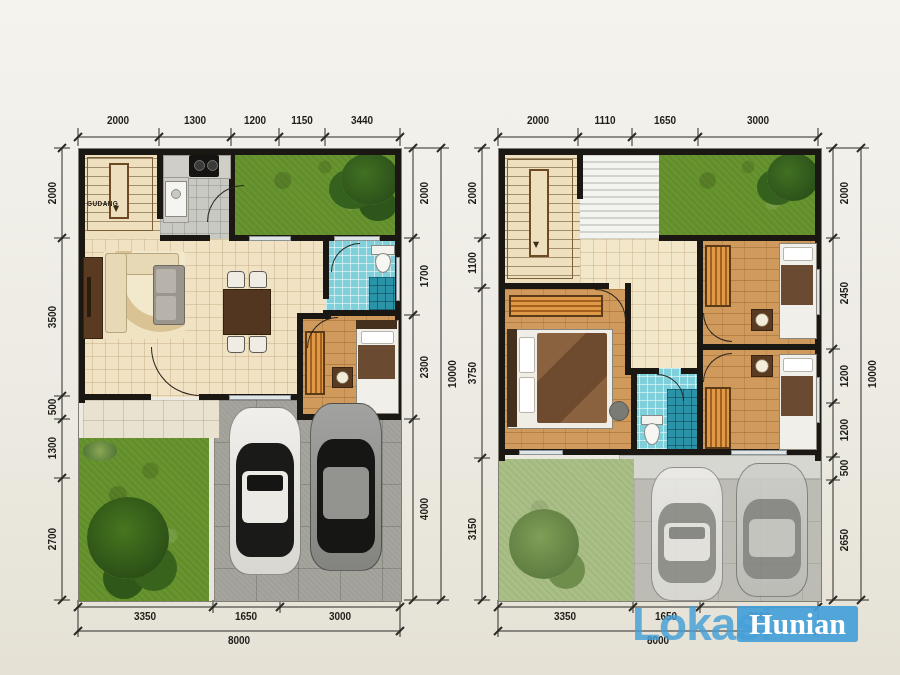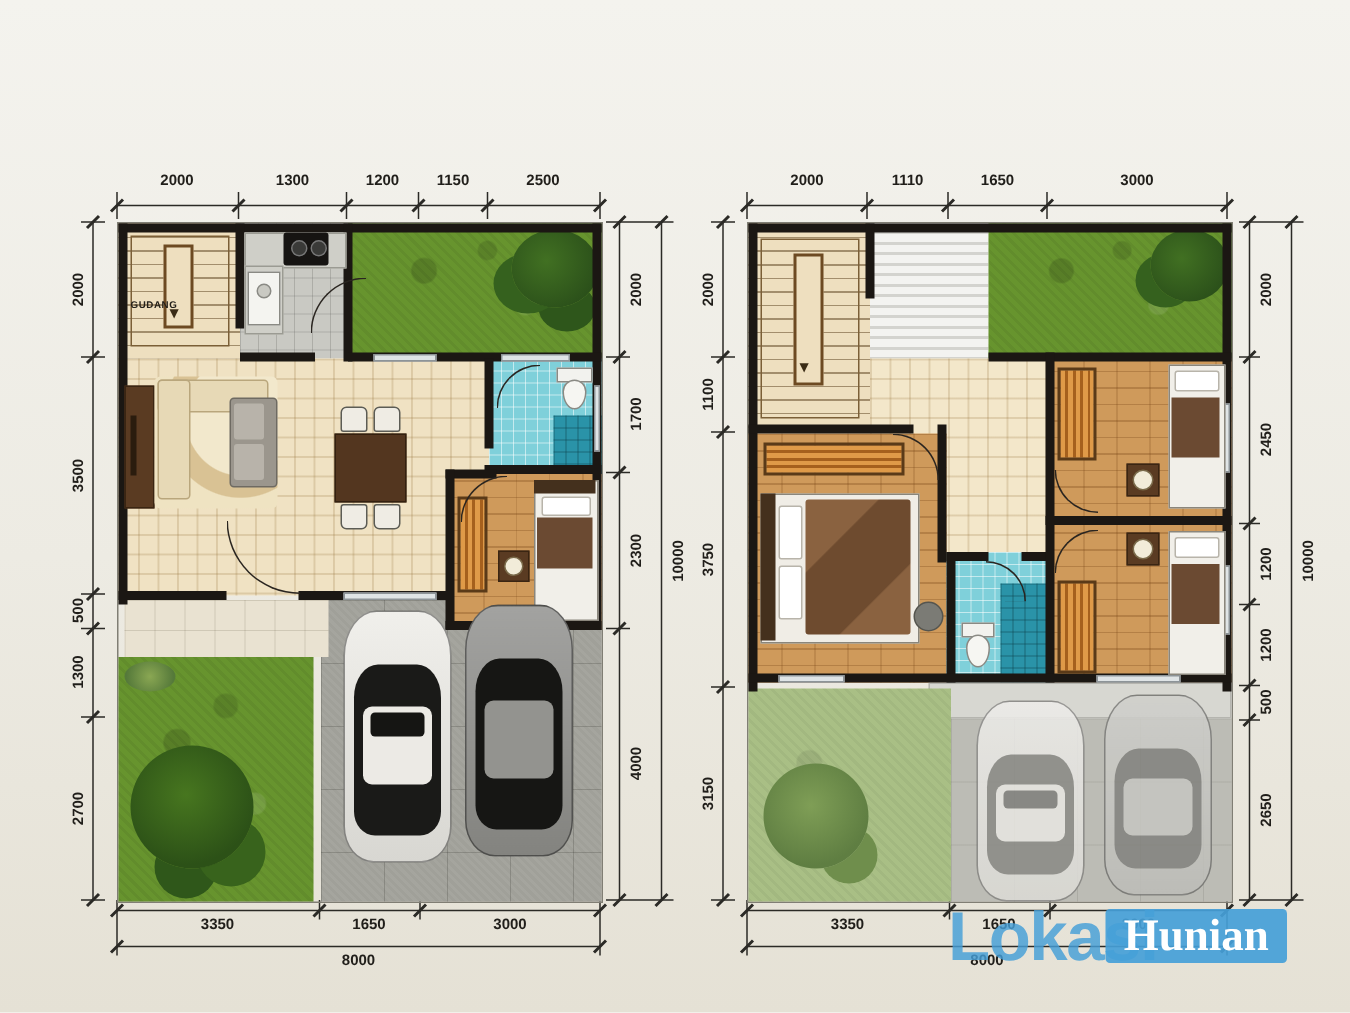--- a/index.html
+++ b/index.html
@@ -271,21 +271,21 @@
 
   <div class="abs" style="left:142px;top:266px;width:20px;height:8px;background:#f2f2ee;border:1px solid #8a8a84;"></div>
   <div class="abs" style="left:145px;top:274px;width:14px;height:20px;background:#f6f6f2;border:1px solid #8a8a84;border-radius:50% 50% 50% 50%/40% 40% 60% 60%;"></div>
   <div class="abs" style="left:158px;top:225px;width:26px;height:26px;border:1.3px solid #2a2520;border-left:none;border-bottom:none;border-radius:0 100% 0 0;"></div>
 </div>
 
 <span class="lbl" style="left:118px;top:121px;">2000</span>
 <span class="lbl" style="left:195px;top:121px;">1300</span>
 <span class="lbl" style="left:255px;top:121px;">1200</span>
 <span class="lbl" style="left:302px;top:121px;">1150</span>
-<span class="lbl" style="left:362px;top:121px;">2500</span>
+<span class="lbl" style="left:362px;top:121px;">3440</span>
 <span class="lbl v" style="left:53px;top:193px;">2000</span>
 <span class="lbl v" style="left:53px;top:317px;">3500</span>
 <span class="lbl v" style="left:53px;top:407px;">500</span>
 <span class="lbl v" style="left:53px;top:448px;">1300</span>
 <span class="lbl v" style="left:53px;top:539px;">2700</span>
 <span class="lbl v" style="left:425px;top:193px;">2000</span>
 <span class="lbl v" style="left:425px;top:276px;">1700</span>
 <span class="lbl v" style="left:425px;top:367px;">2300</span>
 <span class="lbl v" style="left:425px;top:509px;">4000</span>
 <span class="lbl v" style="left:453px;top:374px;">10000</span>

